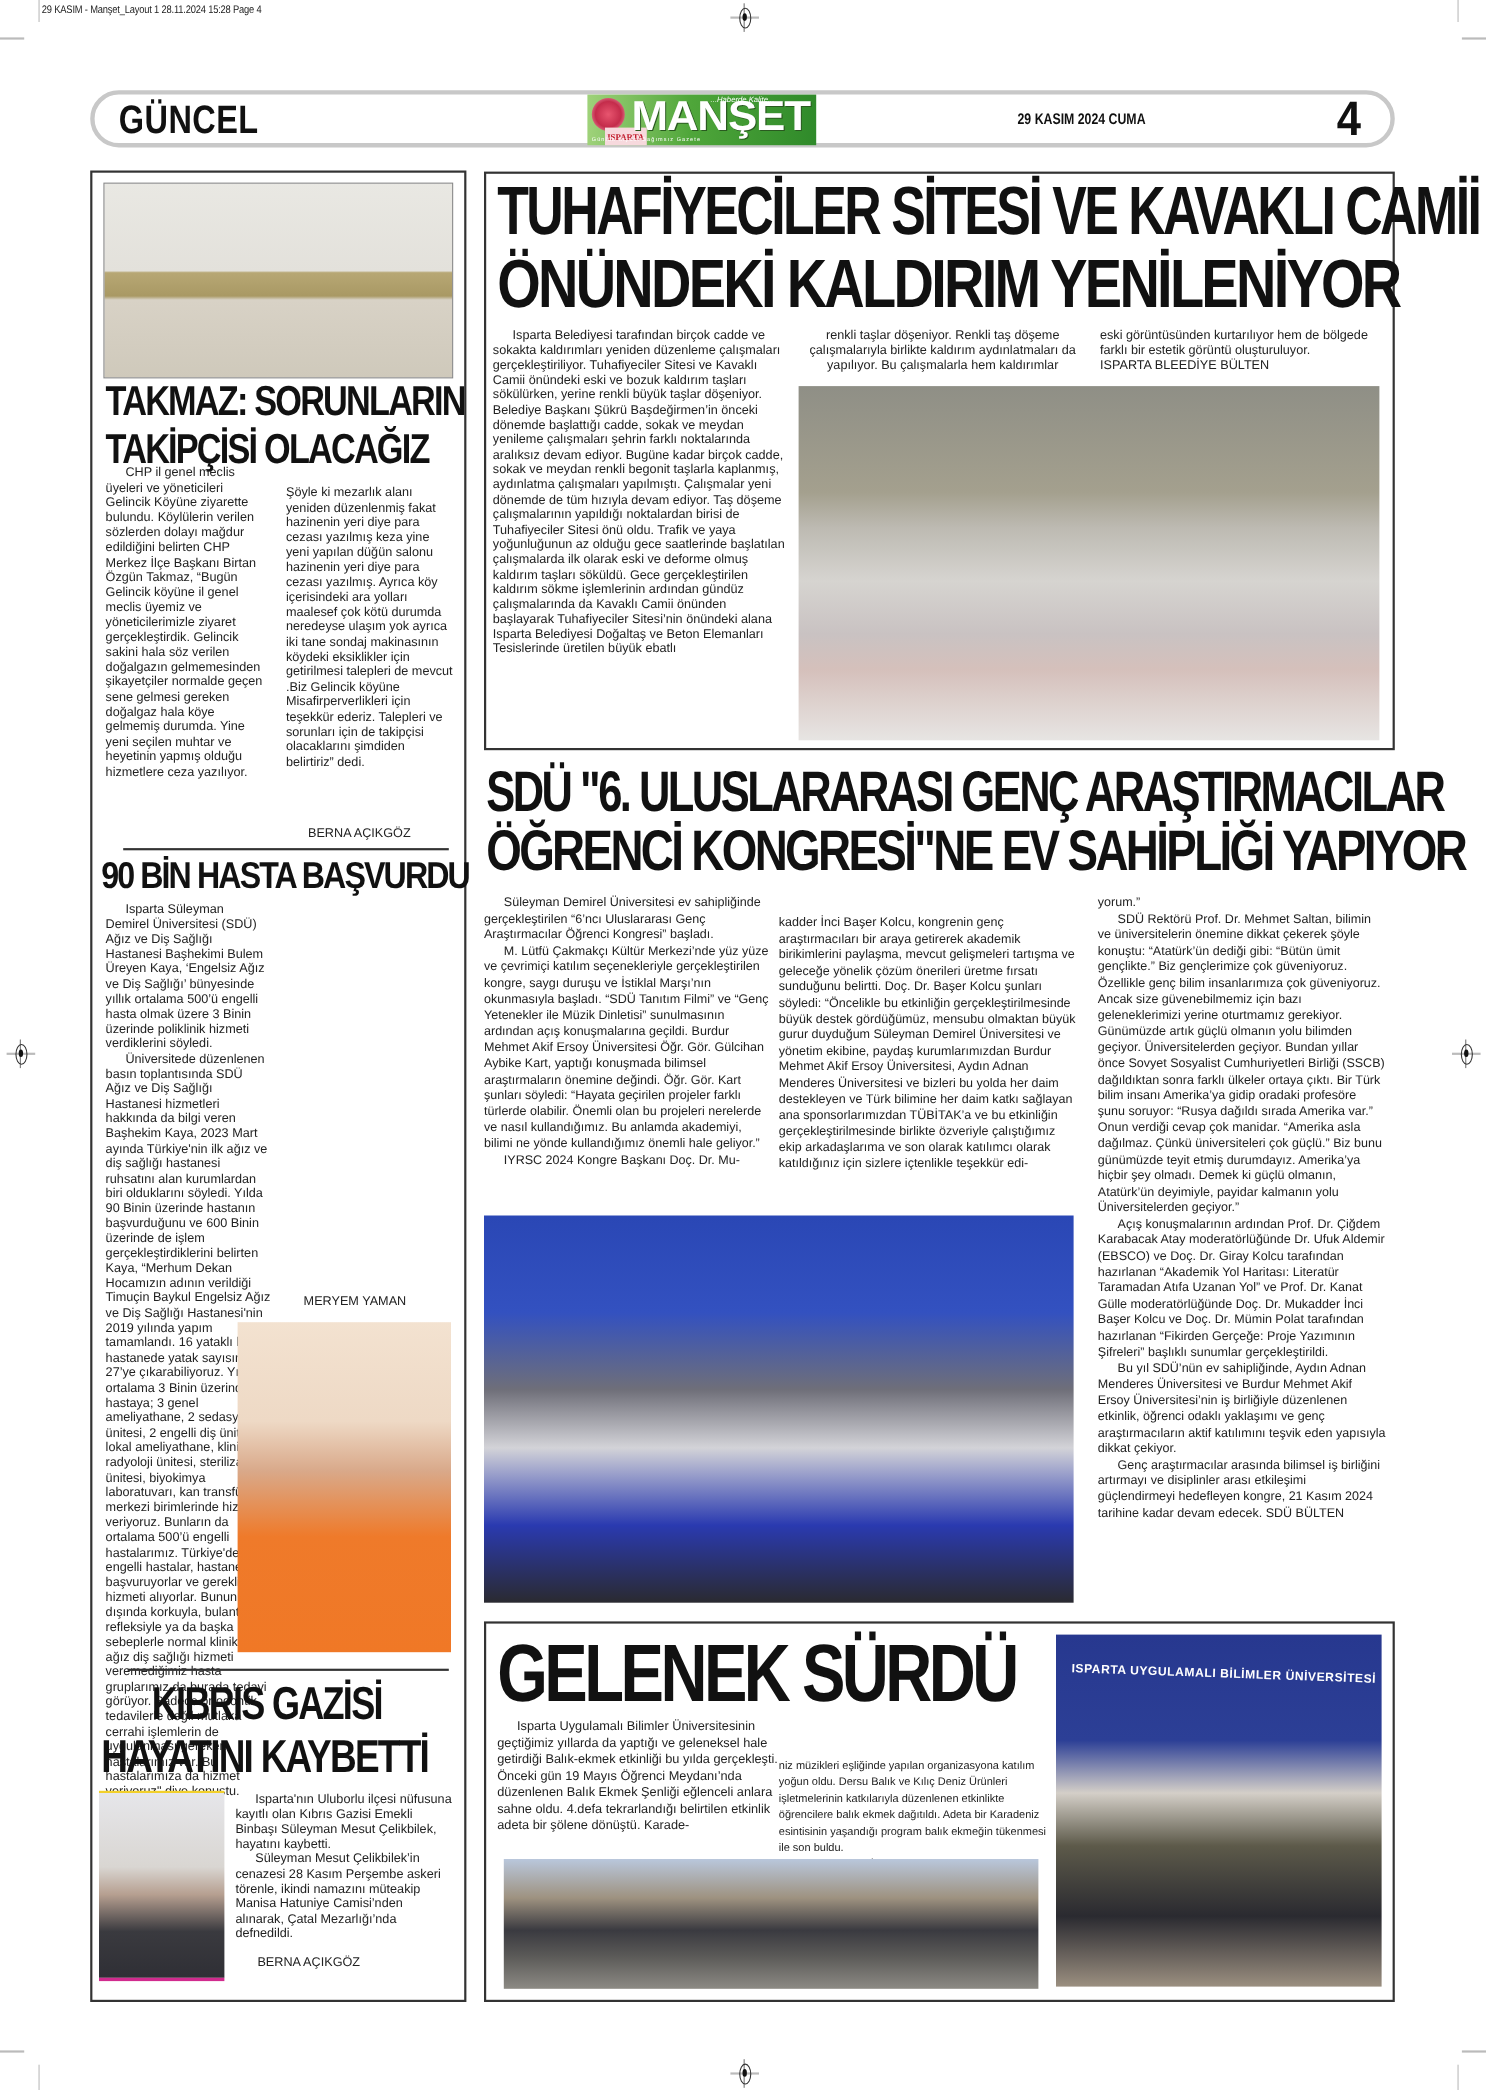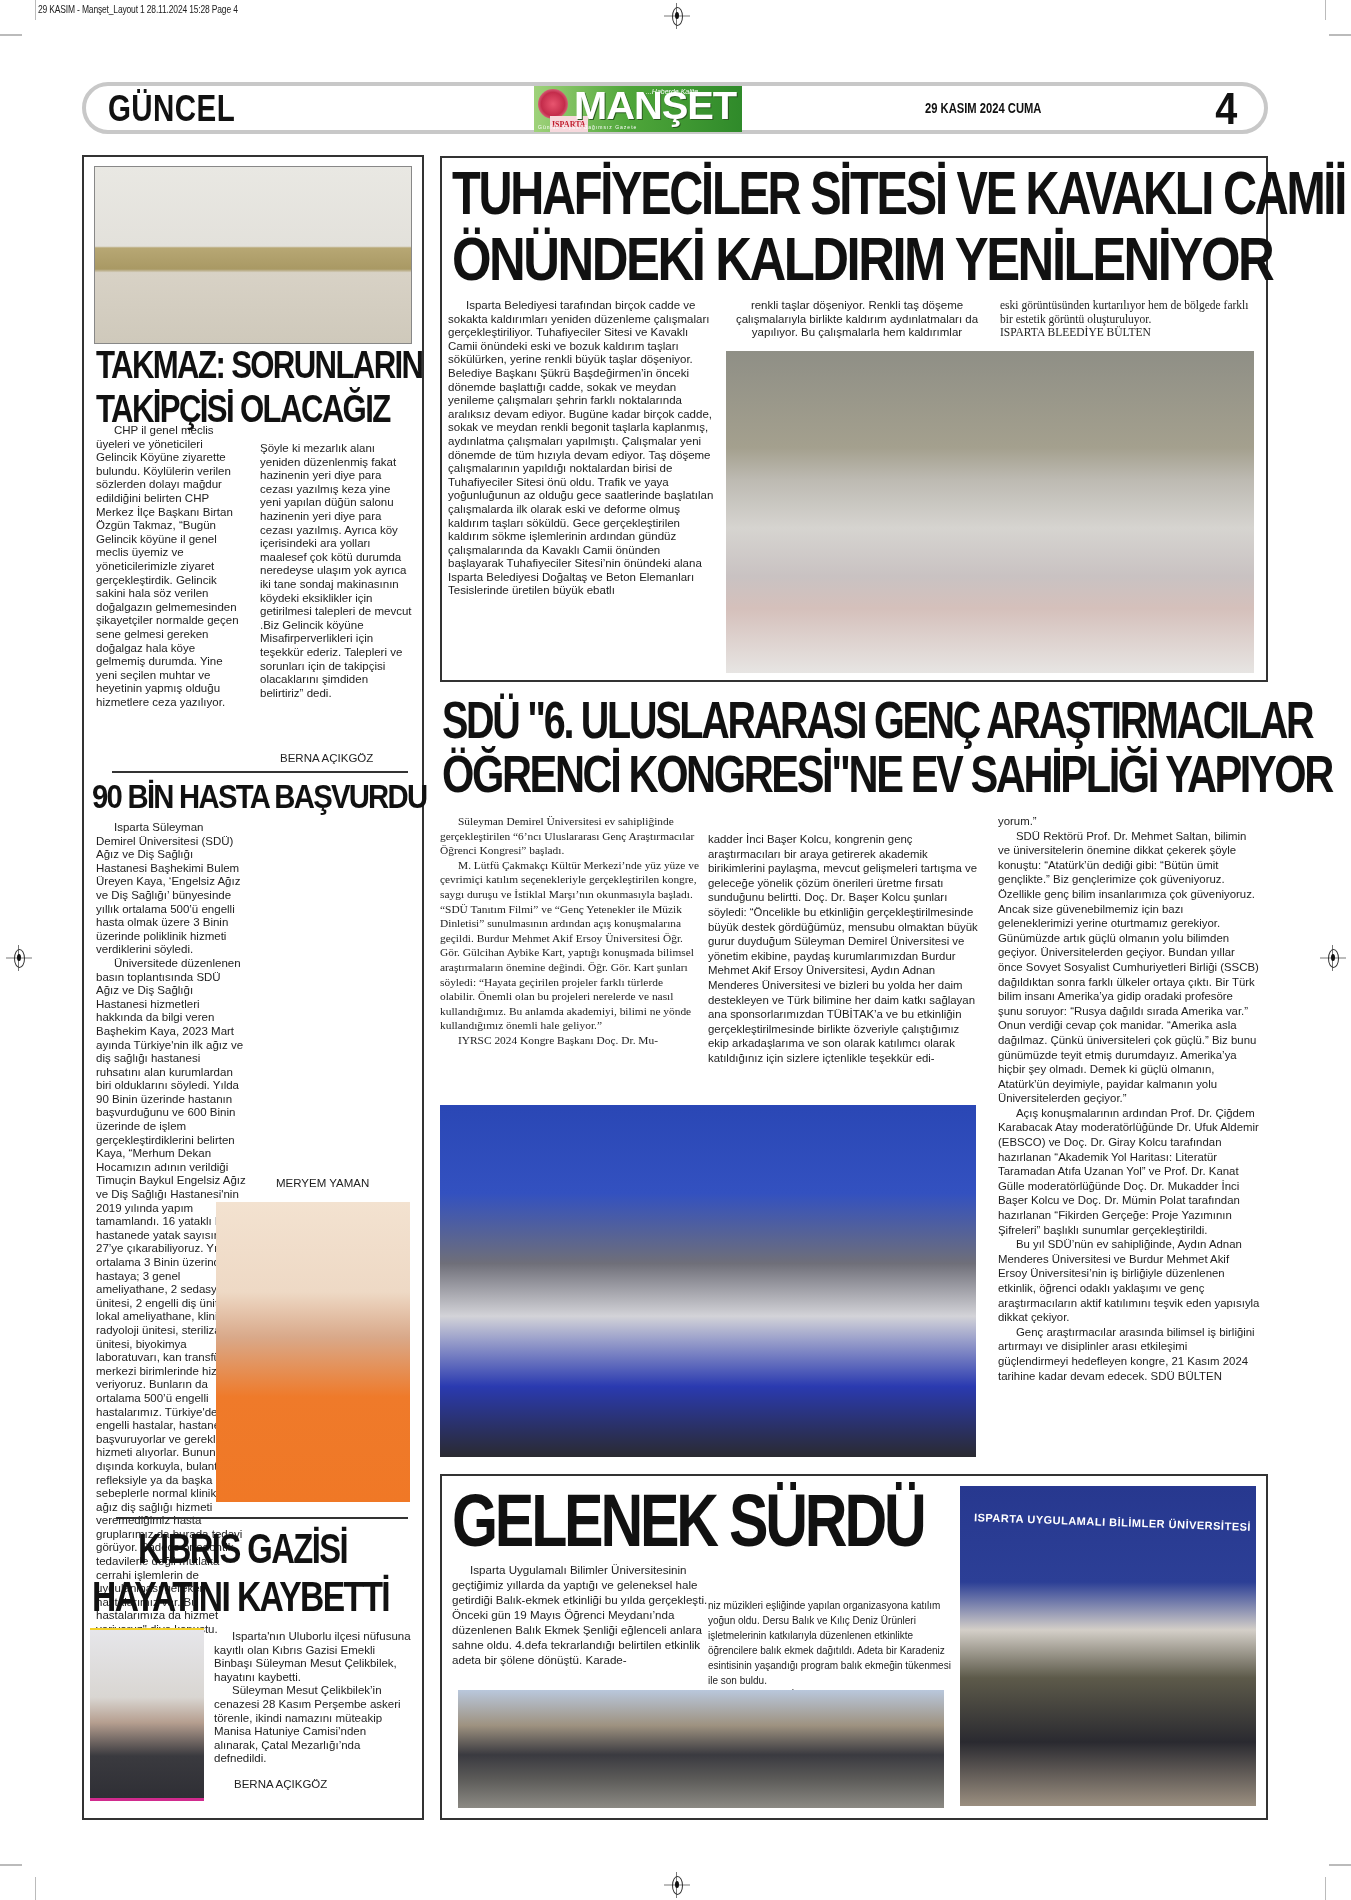--- a/index.html
+++ b/index.html
@@ -132,29 +132,29 @@
 
 <div class="abs box" style="left:440px;top:156px;width:828px;height:526px;"></div>
 <div class="abs hl" style="left:452px;top:162px;font-size:62px;transform:scaleX(0.76);letter-spacing:-3px;">TUHAFİYECİLER SİTESİ VE KAVAKLI CAMİİ</div>
 <div class="abs hl" style="left:452px;top:228px;font-size:62px;transform:scaleX(0.82);letter-spacing:-3px;">ÖNÜNDEKİ KALDIRIM YENİLENİYOR</div>
 <div class="abs txt" style="left:448px;top:299px;width:268px;font-family:'Liberation Sans Narrow','Liberation Sans',sans-serif;">
     <p>Isparta Belediyesi tarafından birçok cadde ve sokakta kaldırımları yeniden düzenleme çalışmaları gerçekleştiriliyor. Tuhafiyeciler Sitesi ve Kavaklı Camii önündeki eski ve bozuk kaldırım taşları sökülürken, yerine renkli büyük taşlar döşeniyor.  Belediye Başkanı Şükrü Başdeğirmen’in önceki dönemde başlattığı cadde, sokak ve meydan yenileme çalışmaları şehrin farklı noktalarında aralıksız devam ediyor. Bugüne kadar birçok cadde, sokak ve meydan renkli begonit taşlarla kaplanmış, aydınlatma çalışmaları yapılmıştı. Çalışmalar yeni dönemde de tüm hızıyla devam ediyor. Taş döşeme çalışmalarının yapıldığı noktalardan birisi de Tuhafiyeciler Sitesi önü oldu. Trafik ve yaya yoğunluğunun az olduğu gece saatlerinde başlatılan çalışmalarda ilk olarak eski ve deforme olmuş kaldırım taşları söküldü.  Gece gerçekleştirilen kaldırım sökme işlemlerinin ardından gündüz çalışmalarında da Kavaklı Camii önünden başlayarak Tuhafiyeciler Sitesi’nin önündeki alana Isparta Belediyesi Doğaltaş ve Beton Elemanları Tesislerinde üretilen büyük ebatlı</p>
   </div>
 <div class="abs txt" style="left:726px;top:299px;width:262px;font-family:'Liberation Sans Narrow','Liberation Sans',sans-serif;text-align:center;">
     <p style="text-indent:0">renkli taşlar döşeniyor. Renkli taş döşeme çalışmalarıyla birlikte kaldırım aydınlatmaları da yapılıyor. Bu çalışmalarla hem kaldırımlar</p>
   </div>
-<div class="abs txt" style="left:1000px;top:299px;width:262px;font-family:Liberation Serif, serif;">
+<div class="abs txt" style="left:1000px;top:299px;width:262px;font-family:Liberation Sans, sans-serif;">
   <p style="text-indent:0">eski görüntüsünden kurtarılıyor hem de bölgede farklı bir estetik görüntü oluşturuluyor.</p>
   <p style="text-indent:0">ISPARTA BLEEDİYE BÜLTEN</p>
 </div>
 <div class="abs photo ph-street" style="left:726px;top:351px;width:528px;height:322px;"></div>
 
 <div class="abs hl" style="left:442px;top:694px;font-size:52px;transform:scaleX(0.76);letter-spacing:-3px;">SDÜ "6. ULUSLARARASI GENÇ ARAŞTIRMACILAR</div>
 <div class="abs hl" style="left:442px;top:748px;font-size:52px;transform:scaleX(0.8);letter-spacing:-3px;">ÖĞRENCİ KONGRESİ"NE EV SAHİPLİĞİ YAPIYOR</div>
-<div class="abs txt" style="left:440px;top:814px;width:260px;font-size:11.4px;line-height:14.6px;font-family:Liberation Serif, serif;">
+<div class="abs txt" style="left:440px;top:814px;width:260px;font-size:11.4px;line-height:14.6px;">
   <p>Süleyman Demirel Üniversitesi ev sahipliğinde gerçekleştirilen “6’ncı Uluslararası Genç Araştırmacılar Öğrenci Kongresi” başladı.</p>
   <p>M. Lütfü Çakmakçı Kültür Merkezi’nde yüz yüze ve çevrimiçi katılım seçenekleriyle gerçekleştirilen kongre, saygı duruşu ve İstiklal Marşı’nın okunmasıyla başladı. “SDÜ Tanıtım Filmi” ve “Genç Yetenekler ile Müzik Dinletisi” sunulmasının ardından açış konuşmalarına geçildi. Burdur Mehmet Akif  Ersoy Üniversitesi Öğr. Gör. Gülcihan Aybike Kart, yaptığı konuşmada bilimsel araştırmaların önemine değindi. Öğr. Gör. Kart şunları söyledi: “Hayata geçirilen projeler farklı türlerde olabilir. Önemli olan bu projeleri nerelerde ve nasıl kullandığımız. Bu anlamda akademiyi, bilimi ne yönde kullandığımız önemli hale geliyor.”</p>
   <p>IYRSC 2024 Kongre Başkanı Doç. Dr. Mu-</p>
 </div>
 <div class="abs txt" style="left:708px;top:832px;width:270px;font-size:11.4px;line-height:14.6px;">
     <p style="text-indent:0">kadder İnci Başer Kolcu, kongrenin genç araştırmacıları bir araya getirerek akademik birikimlerini paylaşma, mevcut gelişmeleri tartışma ve geleceğe yönelik çözüm önerileri üretme fırsatı sunduğunu belirtti. Doç. Dr. Başer Kolcu şunları söyledi: “Öncelikle bu etkinliğin gerçekleştirilmesinde büyük destek gördüğümüz, mensubu olmaktan büyük gurur duyduğum Süleyman Demirel Üniversitesi ve yönetim ekibine, paydaş kurumlarımızdan Burdur Mehmet Akif Ersoy Üniversitesi, Aydın Adnan Menderes Üniversitesi ve bizleri bu yolda her daim destekleyen ve Türk bilimine her daim katkı sağlayan ana sponsorlarımızdan TÜBİTAK’a ve bu etkinliğin gerçekleştirilmesinde birlikte özveriyle çalıştığımız ekip arkadaşlarıma ve son olarak katılımcı olarak katıldığınız için sizlere içtenlikle teşekkür edi-</p>
   </div>
 <div class="abs txt" style="left:998px;top:814px;width:262px;font-size:11.4px;line-height:14.6px;">
   <p style="text-indent:0">yorum.”</p>
   <p>SDÜ Rektörü Prof. Dr. Mehmet Saltan, bilimin ve üniversitelerin önemine dikkat çekerek şöyle konuştu: “Atatürk’ün dediği gibi: “Bütün ümit gençlikte.” Biz gençlerimize çok güveniyoruz. Özellikle genç bilim insanlarımıza çok güveniyoruz. Ancak size güvenebilmemiz için bazı geleneklerimizi yerine oturtmamız gerekiyor. Günümüzde artık güçlü olmanın yolu bilimden geçiyor. Üniversitelerden geçiyor. Bundan yıllar önce Sovyet Sosyalist Cumhuriyetleri Birliği (SSCB) dağıldıktan sonra farklı ülkeler ortaya çıktı. Bir Türk bilim insanı Amerika’ya gidip oradaki profesöre şunu soruyor: “Rusya dağıldı sırada Amerika var.” Onun verdiği cevap çok manidar. “Amerika asla dağılmaz. Çünkü üniversiteleri çok güçlü.” Biz bunu günümüzde teyit etmiş durumdayız. Amerika’ya hiçbir şey olmadı. Demek ki güçlü olmanın, Atatürk’ün deyimiyle, payidar kalmanın yolu Üniversitelerden geçiyor.”</p>

